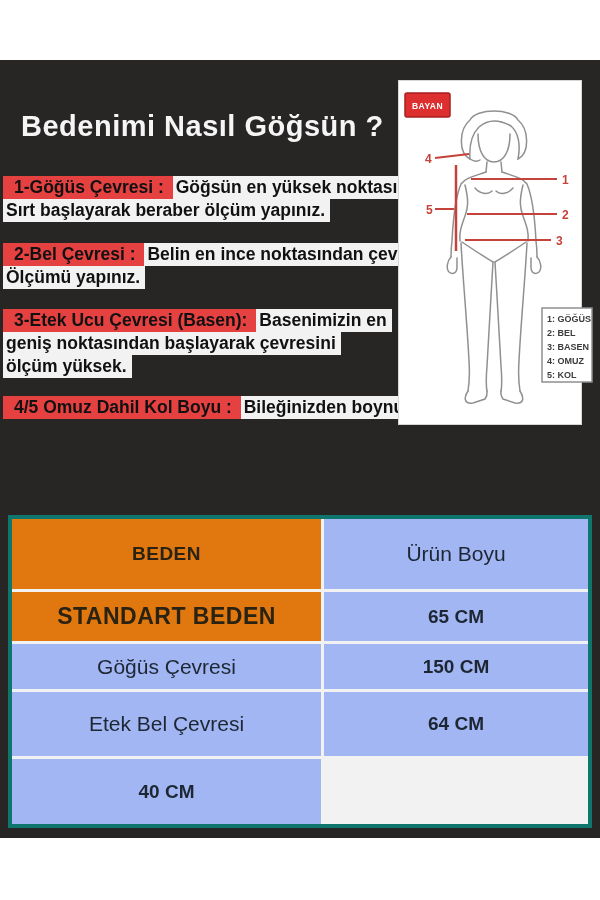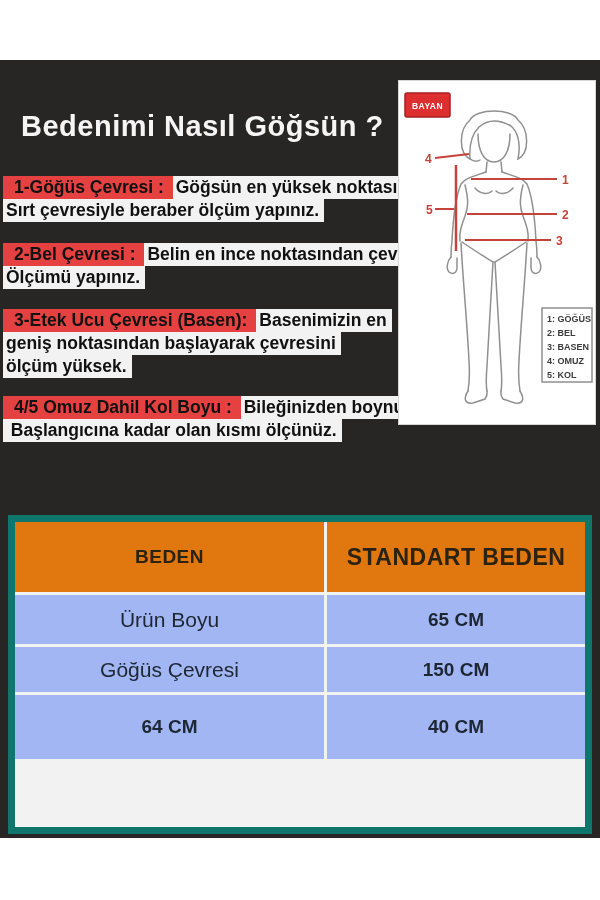--- a/index.html
+++ b/index.html
@@ -42,36 +42,36 @@
     height: 23px; line-height: 23px;
   }
   .block-1 { top: 116px; }
   .block-2 { top: 183px; }
   .block-3 { top: 249px; }
   .block-4 { top: 336px; }
 
   .figure-box {
     position: absolute;
     left: 398px; top: 20px;
-    width: 198px; height: 345px;
+    width: 184px; height: 345px;
     background: #ffffff;
     border: 1px solid #d6d6d6;
   }
   .figure-box svg { display: block; }
 
   .size-table {
     position: absolute;
     left: 8px; top: 455px;
     width: 584px;
     display: grid;
     grid-template-columns: 309px 1fr;
     grid-template-rows: 70px 49px 45px 64px 65px;
     gap: 3px;
     background: #f2f2f2;
-    border: 7px solid #0f766e;
+    border: 4px solid #0f766e;
   }
   .cell {
     display: flex;
     align-items: center;
     justify-content: center;
     text-align: center;
   }
   .cell-header {
     background: #e0770f;
     color: #2a2212;
@@ -86,37 +86,36 @@
 </head>
 <body>
 
 <div class="page">
   <div class="dark-section">
 
     <div class="page-title">Bedenimi Nasıl Göğsün ?</div>
 
     <div class="instr-block block-1">
       <div class="instr-line"><span class="strip-red">1-Göğüs Çevresi : </span><span class="strip-white">Göğsün en yüksek noktasından</span></div>
-      <div class="instr-line"><span class="strip-white">Sırt çevresiyle beraber ölçüm yapınız.</span></div>
+      <div class="instr-line"><span class="strip-white">Sırt başlayarak beraber ölçüm yapınız.</span></div>
     </div>
 
     <div class="instr-block block-2">
       <div class="instr-line"><span class="strip-red">2-Bel Çevresi : </span><span class="strip-white">Belin en ince noktasından çevre</span></div>
       <div class="instr-line"><span class="strip-white">Ölçümü yapınız.</span></div>
     </div>
 
     <div class="instr-block block-3">
       <div class="instr-line"><span class="strip-red">3-Etek Ucu Çevresi (Basen): </span><span class="strip-white">Basenimizin en</span></div>
       <div class="instr-line"><span class="strip-white">geniş noktasından başlayarak çevresini</span></div>
       <div class="instr-line"><span class="strip-white">ölçüm yüksek.</span></div>
     </div>
 
     <div class="instr-block block-4">
       <div class="instr-line"><span class="strip-red">4/5 Omuz Dahil Kol Boyu : </span><span class="strip-white">Bileğinizden boynun</span></div>
-      <div class="instr-line"><span class="strip-white"> Başlangıcına kadar olan kısmı ölçünüz.</span></div>
     </div>
 
     <div class="figure-box">
       <svg width="196" height="343" viewBox="0 0 196 343">
 
         <g>
           <rect x="6" y="12" width="45" height="24" rx="2" fill="#dd2f2f" stroke="#a81f1f" stroke-width="1.5"></rect>
           <text x="28.5" y="28" font-size="8.5" font-weight="bold" fill="#ffffff" text-anchor="middle" letter-spacing="0.5">BAYAN</text>
         </g>
 
@@ -175,27 +174,28 @@
             <text x="148" y="269">3: BASEN</text>
             <text x="148" y="283">4: OMUZ</text>
             <text x="148" y="297">5: KOL</text>
           </g>
         </g>
       </svg>
     </div>
 
     <div class="size-table">
       <div class="cell cell-header header-left">BEDEN</div>
+      <div class="cell cell-data cell-label">Ürün Boyu</div>
+
       <div class="cell cell-header header-right">STANDART BEDEN</div>
-
-      <div class="cell cell-data cell-label">Ürün Boyu</div>
       <div class="cell cell-data cell-value">65 CM</div>
 
       <div class="cell cell-data cell-label">Göğüs Çevresi</div>
       <div class="cell cell-data cell-value">150 CM</div>
 
+      <div class="cell cell-data cell-label">Etek Bel Çevresi</div>
       <div class="cell cell-data cell-value">64 CM</div>
 
       <div class="cell cell-data cell-value">40 CM</div>
     </div>
 
   </div>
 </div>
 
 </body></html>

